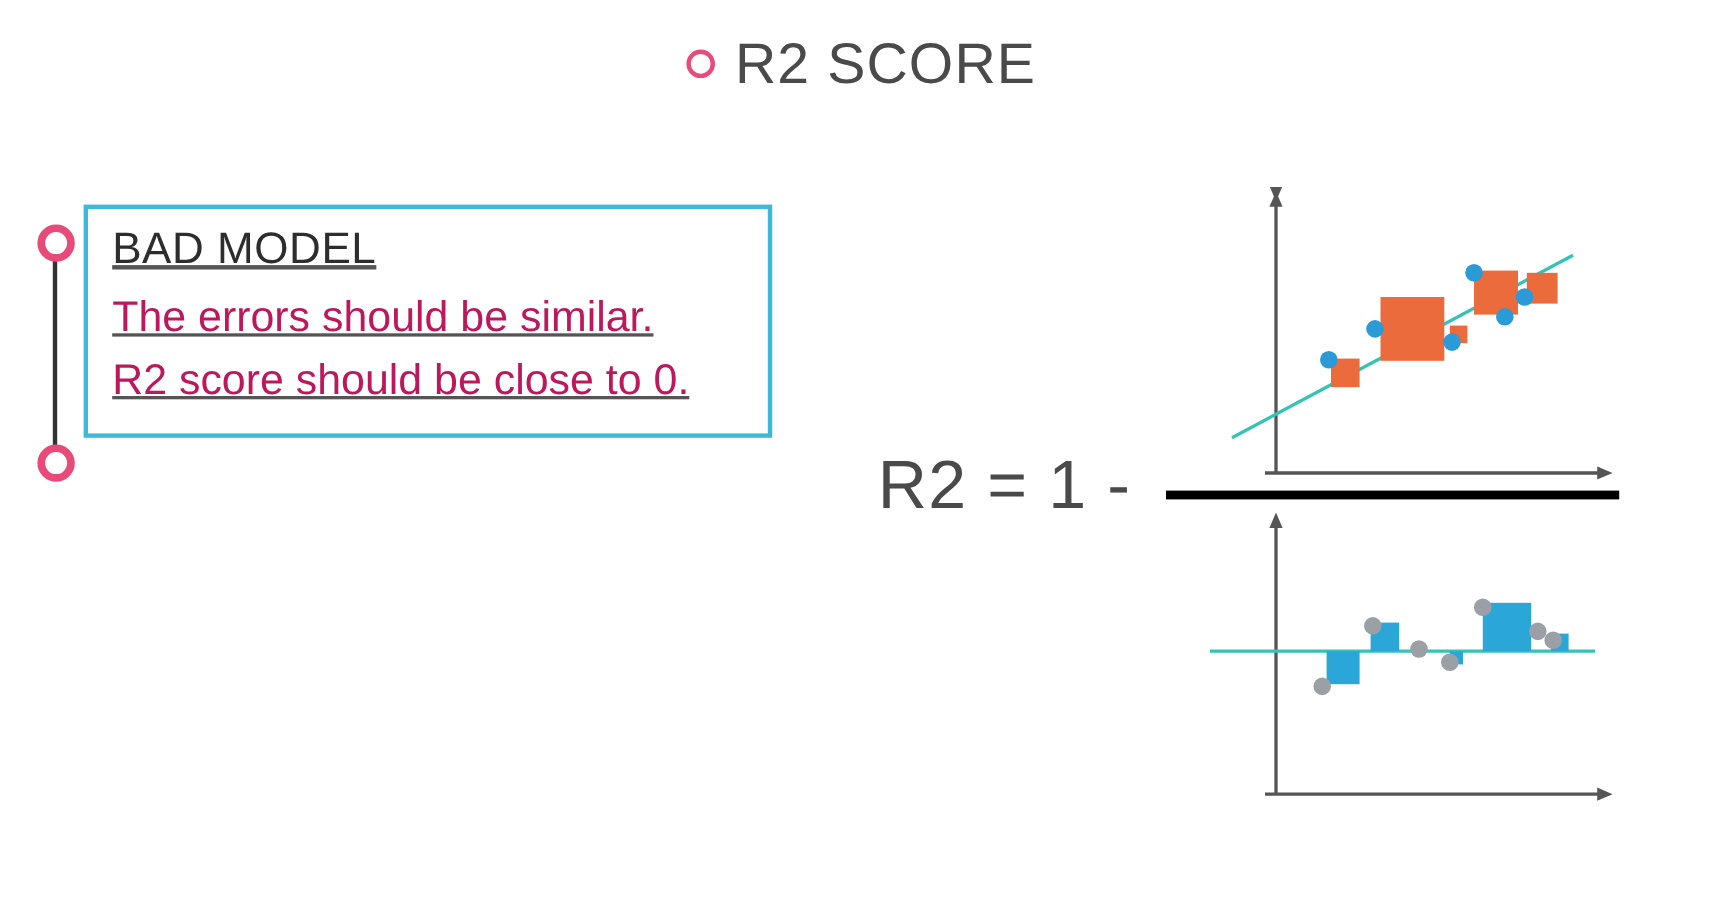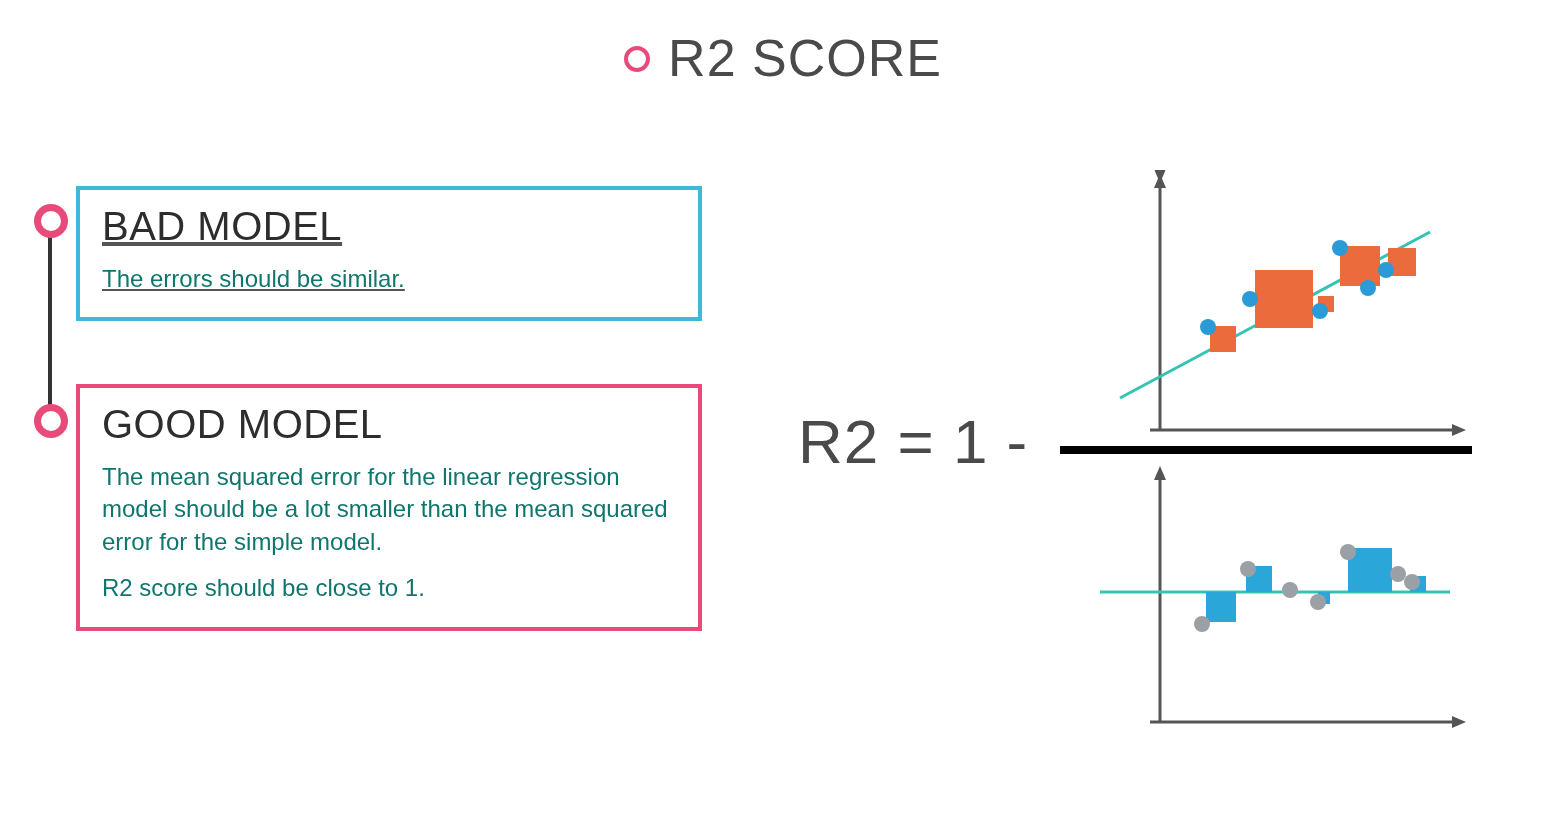--- a/index.html
+++ b/index.html
@@ -78,23 +78,23 @@
   }
   .card h2 {
     margin: 0 0 14px 0;
     font-size: 40px;
     font-weight: 400;
     color: #2d2d2d;
     letter-spacing: 0.5px;
   }
   .card p {
     margin: 0 0 4px 0;
-    font-size: 24px;
+    font-size: 39px;
     line-height: 1.35;
-    color: #0f766e;
+    color: #be185d;
   }
   .card p.last { margin-top: 14px; }
 
   
   .formula {
     position: absolute;
     left: 798px;
     top: 406px;
     font-size: 62px;
     color: #4a4a4a;
@@ -124,27 +124,23 @@
     <span class="title-bullet"></span><span>R2 SCORE</span>
   </div>
 
   <div class="timeline"></div>
   <div class="node node1"></div>
   <div class="node node2"></div>
 
   <div class="card card-bad">
     <h2>BAD MODEL</h2>
     <p>The errors should be similar.</p>
+    <p>R2 score should be close to 0.</p>
   </div>
 
-  <div class="card card-good">
-    <h2>GOOD MODEL</h2>
-    <p>The mean squared error for the linear regression model should be a lot smaller than the mean squared error for the simple model.</p>
-    <p class="last">R2 score should be close to 1.</p>
-  </div>
 
   <div class="formula">R2 = 1 -</div>
   <div class="fraction-bar"></div>
 
   <svg class="plot plot-top" width="380" height="270">
     <defs>
       <marker id="arr" markerWidth="10" markerHeight="10" refX="6" refY="3" orient="auto">
         <path d="M0,0 L7,3 L0,6 Z" fill="#555"></path>
       </marker>
     </defs>

